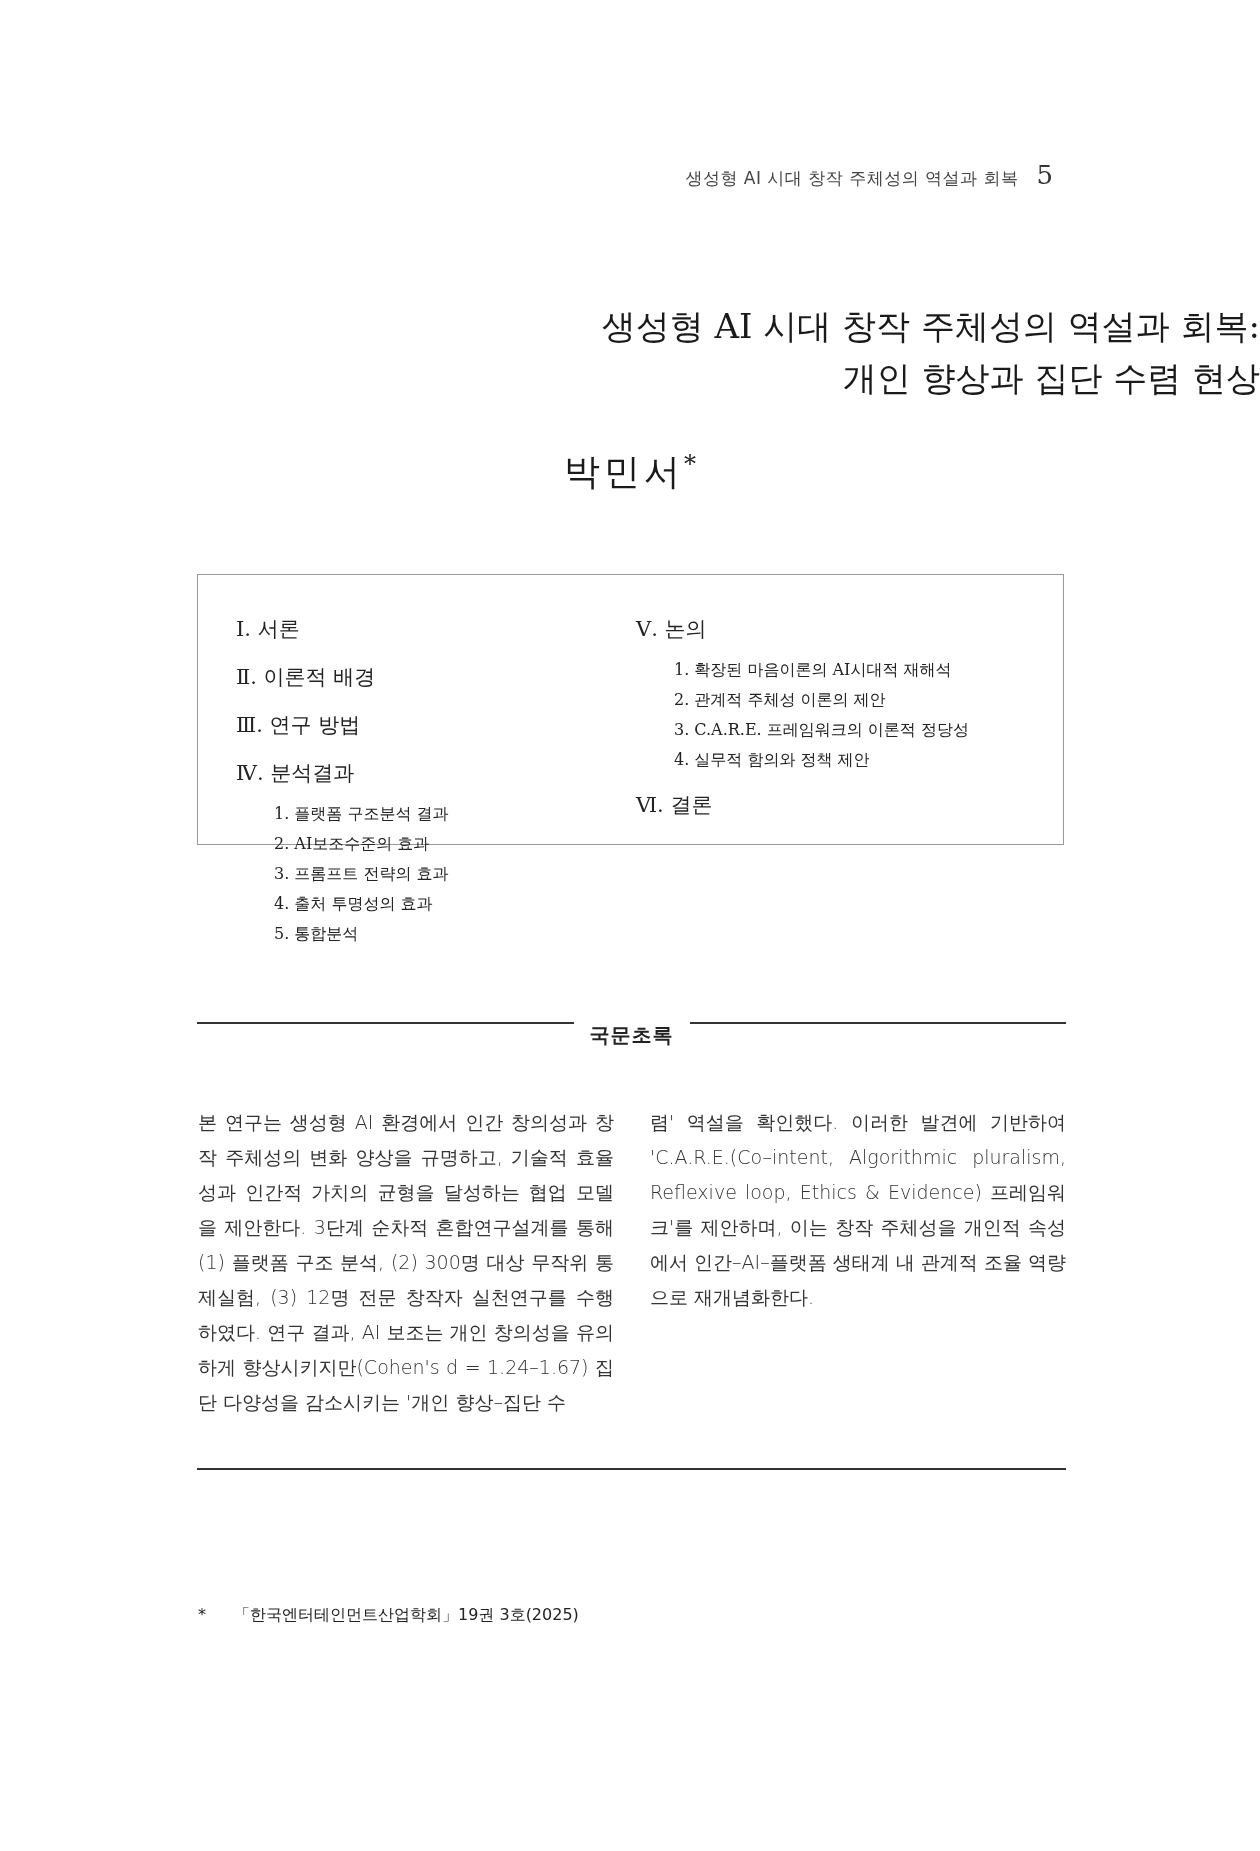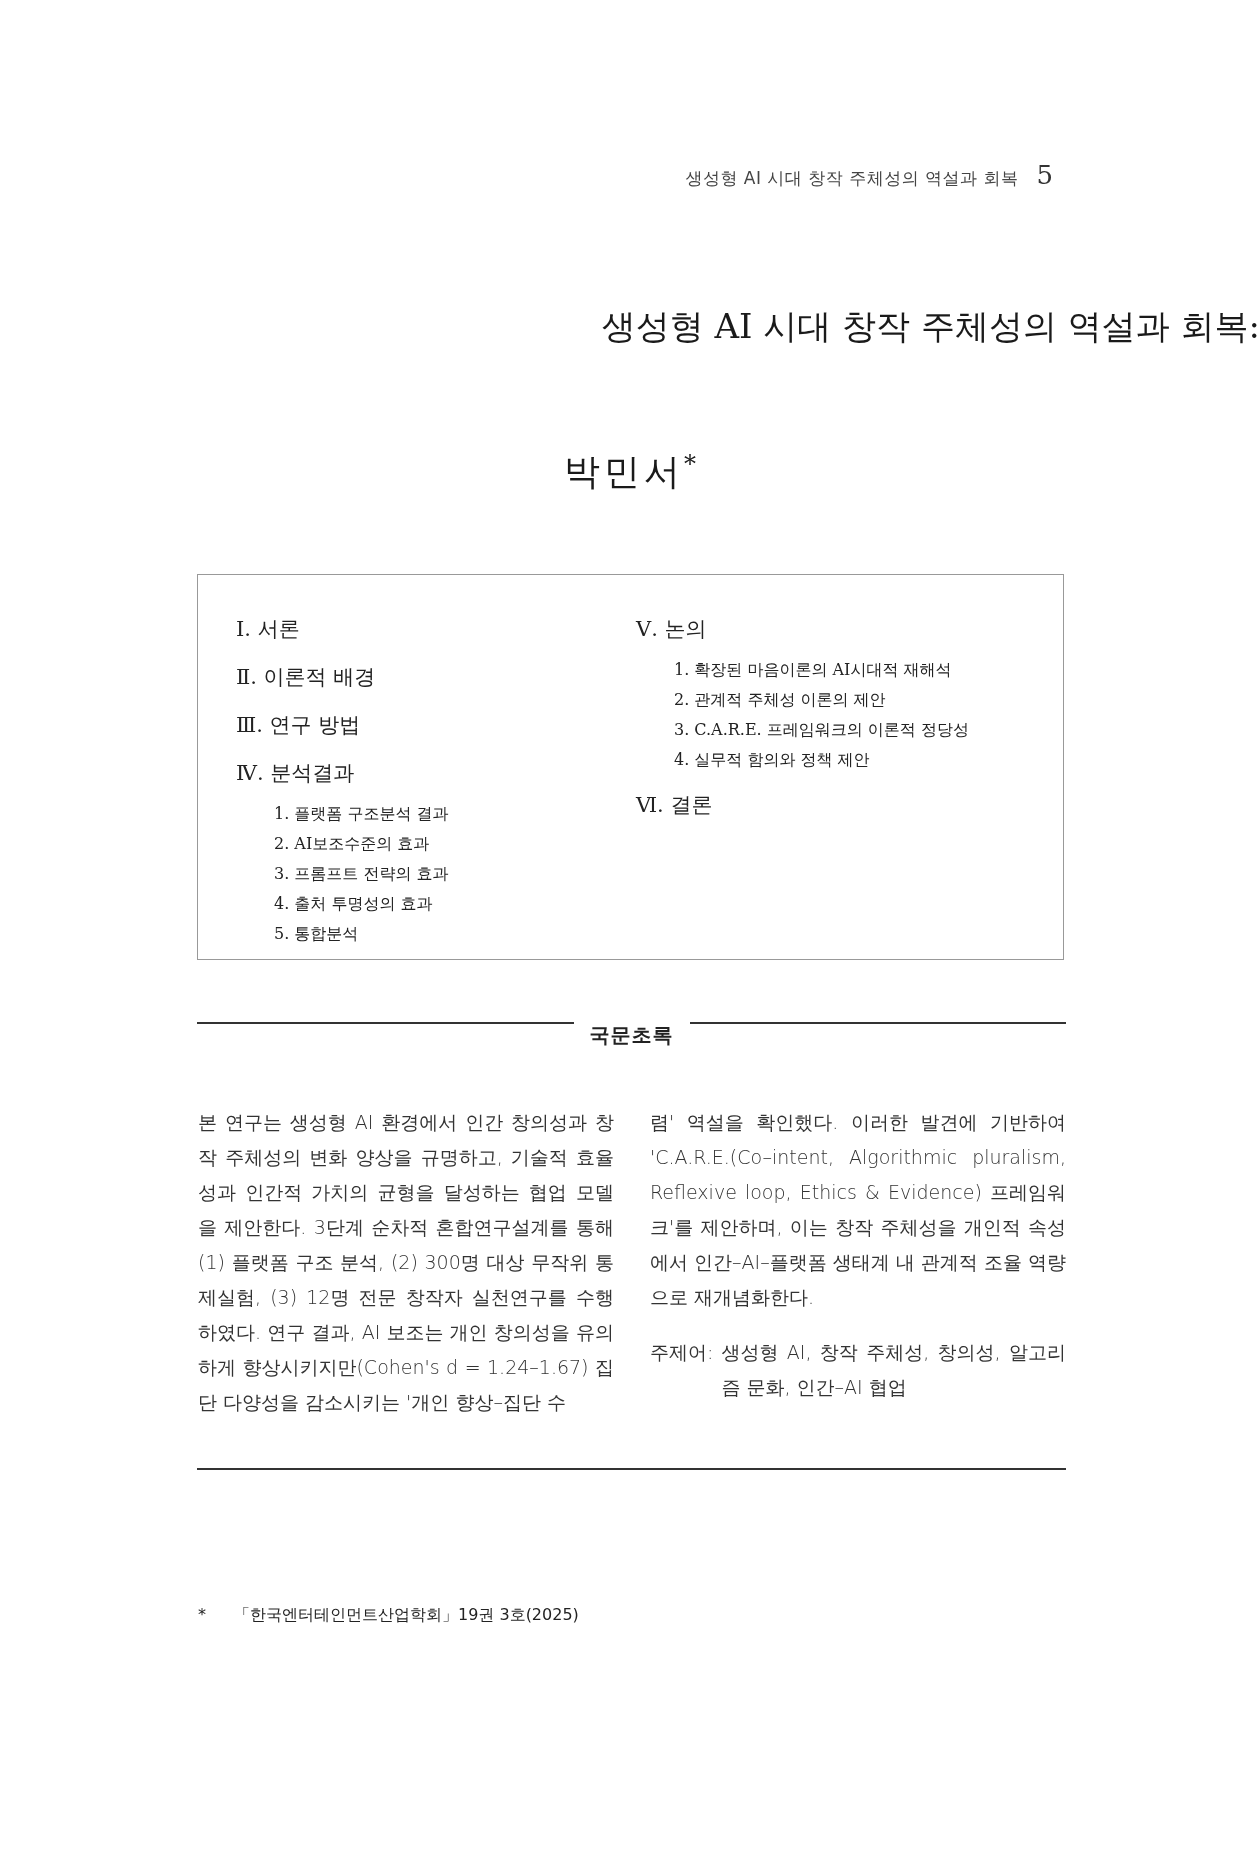--- a/index.html
+++ b/index.html
@@ -19,21 +19,21 @@
       position: absolute; top: 300px; left: 0; width: 1260px; text-align: right;
       font-family: "DejaVu Serif", serif; font-size: 34px; line-height: 52px; color: #1a1a1a;
     }
     .author {
       position: absolute; top: 448px; left: 0; width: 1260px; text-align: center;
       font-family: "DejaVu Serif", serif; font-size: 36px; color: #1a1a1a; letter-spacing: 4px;
     }
     .author sup { font-size: 24px; vertical-align: 12px; letter-spacing: 0; }
 
     .toc-box {
-      position: absolute; top: 574px; left: 197px; width: 867px; height: 386px;
+      position: absolute; top: 574px; left: 197px; width: 867px; height: 271px;
       border: 1.5px solid #999999; box-sizing: border-box;
       font-family: "DejaVu Serif", serif; color: #222;
     }
     .toc-col { position: absolute; top: 30px; }
     .toc-col.left { left: 38px; }
     .toc-col.right { left: 438px; }
     .toc-main { font-size: 21px; line-height: 48px; }
     .toc-sub { font-size: 16px; line-height: 30px; padding-left: 38px; }
     .toc-sub-list { margin: 2px 11px 6px 0; }
 
@@ -74,20 +74,21 @@
 </head>
 <body>
 
 <div class="running-header">
   <span class="rh-title">생성형 AI 시대 창작 주체성의 역설과 회복</span>
   <span class="rh-page">5</span>
 </div>
 
 <div class="paper-title">
   <div>생성형 AI 시대 창작 주체성의 역설과 회복:</div>
+  <div>개인 향상과 집단 수렴 현상</div>
 </div>
 
 <div class="author">
   <span>박민서</span><sup>*</sup>
 </div>
 
 <div class="toc-box">
   <div class="toc-col left">
     <div class="toc-main">Ⅰ. 서론</div>
     <div class="toc-main">Ⅱ. 이론적 배경</div>
@@ -118,24 +119,20 @@
   <div class="label">국문초록</div>
   <div class="rule"></div>
 </div>
 
 <div class="abstract-col left">
   <div>본 연구는 생성형 AI 환경에서 인간 창의성과 창작 주체성의 변화 양상을 규명하고, 기술적 효율성과 인간적 가치의 균형을 달성하는 협업 모델을 제안한다. 3단계 순차적 혼합연구설계를 통해 (1) 플랫폼 구조 분석, (2) 300명 대상 무작위 통제실험, (3) 12명 전문 창작자 실천연구를 수행하였다. 연구 결과, AI 보조는 개인 창의성을 유의하게 향상시키지만(Cohen's d = 1.24–1.67) 집단 다양성을 감소시키는 '개인 향상–집단 수</div>
 </div>
 
 <div class="abstract-col right">
   <div>렴' 역설을 확인했다. 이러한 발견에 기반하여 'C.A.R.E.(Co–intent, Algorithmic pluralism, Reflexive loop, Ethics &amp; Evidence) 프레임워크'를 제안하며, 이는 창작 주체성을 개인적 속성에서 인간–AI–플랫폼 생태계 내 관계적 조율 역량으로 재개념화한다.</div>
-  <div class="keywords">
-    <span class="kw-label">주제어:</span>
-    <span>생성형 AI, 창작 주체성, 창의성, 알고리즘 문화, 인간–AI 협업</span>
-  </div>
 </div>
 
 <div class="bottom-rule"></div>
 
 <div class="footnote">
   <span class="fn-mark">*</span>
   <div>
     <div>「한국엔터테인먼트산업학회」19권 3호(2025)</div>
   </div>
 </div>

